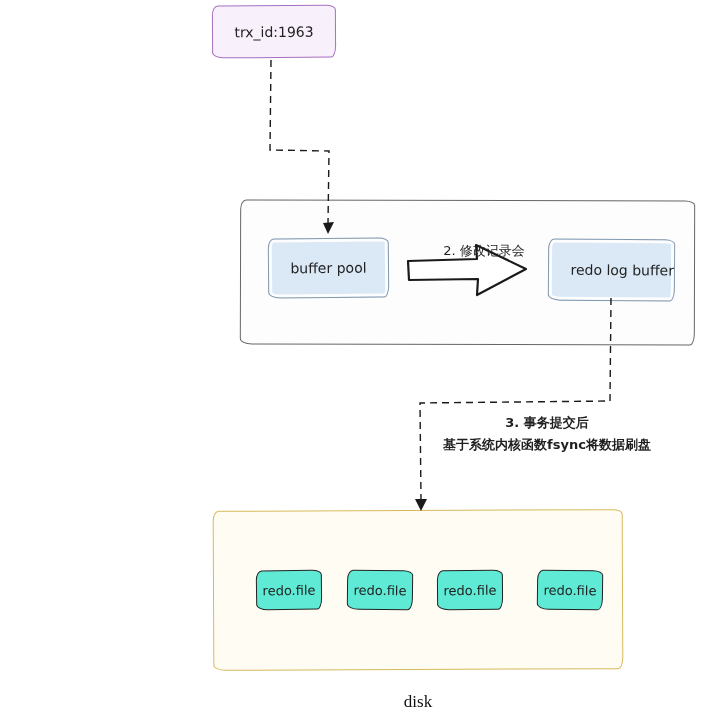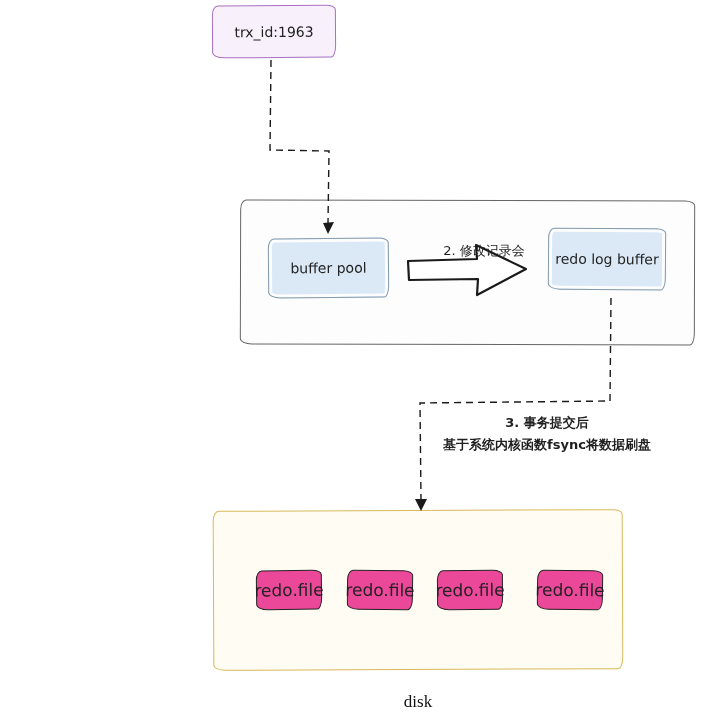--- a/index.html
+++ b/index.html
@@ -37,42 +37,43 @@
     z-index:1;
   }
   .buffer-pool{
     left:268px;top:238px;width:121px;height:60px;
     background:var(--buffer-fill,#dbe9f7);
     border:1.5px solid var(--buffer-border,#8299ad);
     box-shadow:inset 0 0 0 3px #fdfdfd;
     transform:rotate(-0.5deg);
   }
   .redo-log-buffer{
-    left:548px;top:228px;width:118px;height:62px;
+    left:548px;top:239px;width:127px;height:62px;
     background:var(--buffer-fill,#dbe9f7);
     border:1.5px solid var(--buffer-border,#8299ad);
     box-shadow:inset 0 0 0 3px #fdfdfd;
     transform:rotate(0.4deg);
+    justify-content:flex-end;
   }
   .block-arrow{
     position:absolute;left:405px;top:240px;z-index:2;
   }
   .disk-container{
     position:absolute;left:213px;top:510px;width:410px;height:160px;
     background:var(--disk-fill,#fffdf3);
     border:1.5px solid var(--disk-border,#d8b95a);
     box-sizing:border-box;
     transform:rotate(-0.25deg);
     z-index:1;
   }
   .redo-file{
     top:570px;width:66px;height:40px;
-    background:#ec4899;
+    background:#5eead4;
     border:1.4px solid #222;
-    font-size:17px;
+    font-size:13px;
   }
   .redo-file.f1{left:256px;transform:rotate(-0.8deg);}
   .redo-file.f2{left:347px;transform:rotate(0.6deg);}
   .redo-file.f3{left:437px;transform:rotate(-0.5deg);}
   .redo-file.f4{left:537px;transform:rotate(0.7deg);}
   .annotation{
     position:absolute;
     font-size:13px;
     line-height:1.7;
     text-align:center;

